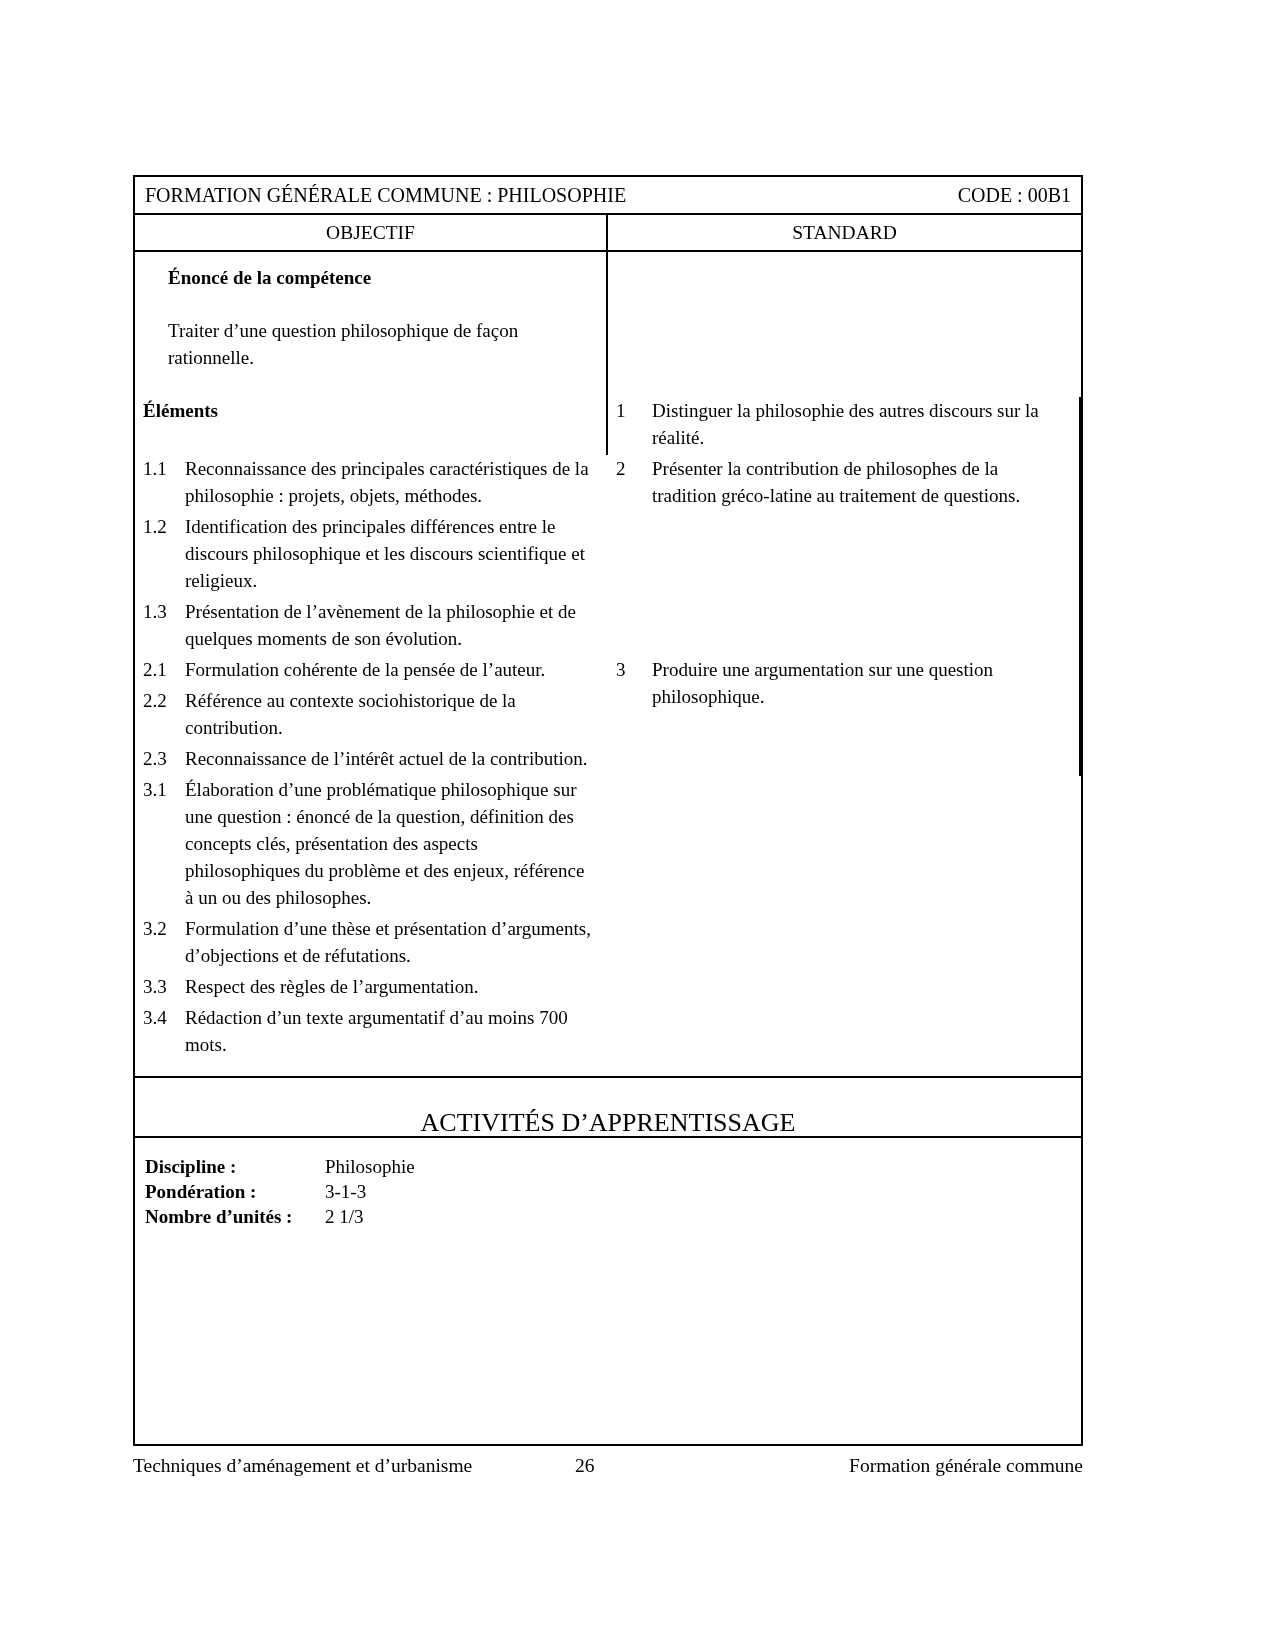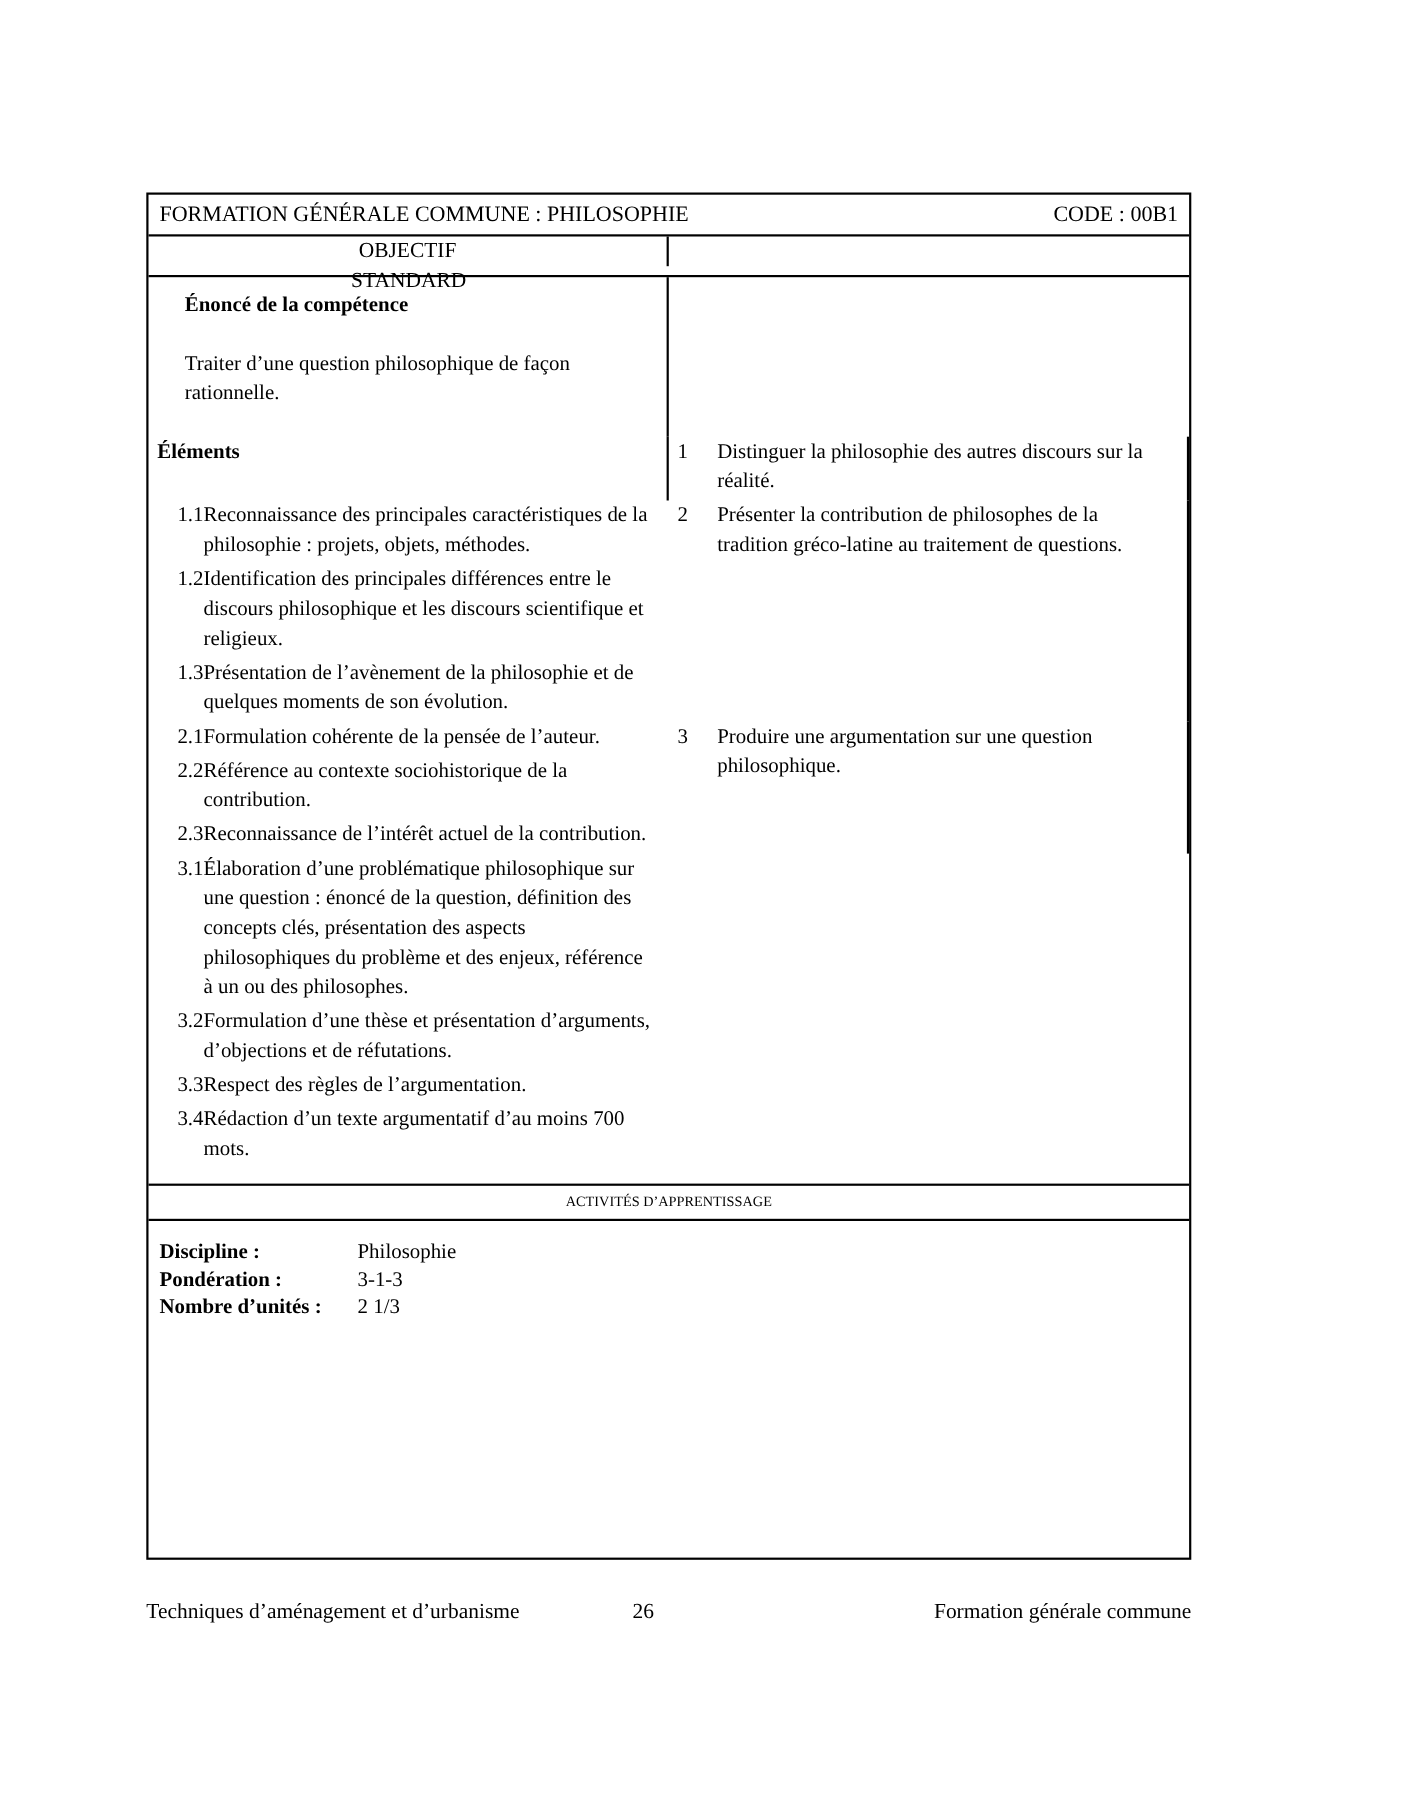--- a/index.html
+++ b/index.html
@@ -7,40 +7,40 @@
   html,body { background:#e9e9e9; }
   body { font-family:"Liberation Serif", serif; color:#000; }
   .page {
     position:relative; width:1275px; height:1650px; background:#ffffff;
     margin:0 auto; overflow:hidden;
     font-size:19px; line-height:27px;
   }
   .doc-table { position:absolute; left:133px; top:175px; width:950px; border:2px solid #000; background:#fff; }
 
   .header-row { display:flex; justify-content:space-between; align-items:center; height:38px; padding:0 10px; border-bottom:2px solid #000; font-size:20px; }
-  .colhead-row { display:flex; height:37px; border-bottom:2px solid #000; font-size:19.5px;flex-direction:column; }
+  .colhead-row { display:flex; height:37px; border-bottom:2px solid #000; font-size:19.5px; }
   .colhead { width:50%; display:flex; align-items:center; justify-content:center; }
   .colhead.cl { border-right:2px solid #000; }
 
   .body-grid { display:grid; grid-template-columns:1fr 1fr; border-bottom:2px solid #000; }
   .cell { padding:0 8px; }
   .cell.cl { border-right:2px solid #000; padding-right:24px; }
   .cell.cr { padding-right:17px; }
   .rowA.cl { padding-top:12px;padding-left:33px; }
   .enonce { margin-top:26px; margin-bottom:26px; max-width:420px; }
   .b { font-weight:bold; }
   .subhead { margin-bottom:2px; }
 
   .item { display:flex; margin-bottom:4px; }
   .item .num { flex:0 0 36px; }
-  .cell.cr .item .num { flex:0 0 42px;text-align:right; }
+  .cell.cr .item .num { flex:0 0 42px; }
   .item .txt { flex:1 1 auto; }
   .rowE { padding-bottom:14px; }
 
-  .act-row { height:32px; display:flex; align-items:flex-start; justify-content:center; border-bottom:2px solid #000; font-size:13px; }
+  .act-row { height:60px; display:flex; align-items:flex-end; justify-content:center; border-bottom:2px solid #000; font-size:26px; }
 
   .disc-row { height:306px; padding:16px 10px 0 10px; }
   .disc-line { display:flex; line-height:25px; }
   .disc-label { width:180px; font-weight:bold; }
 
   .footer { position:absolute; left:133px; top:1452px; width:950px; height:30px; font-size:19.5px; }
   .f-left { position:absolute; left:0; top:0; }
   .f-center { position:absolute; left:442px; top:0; }
   .f-right { position:absolute; right:0; top:0; }
 </style>

